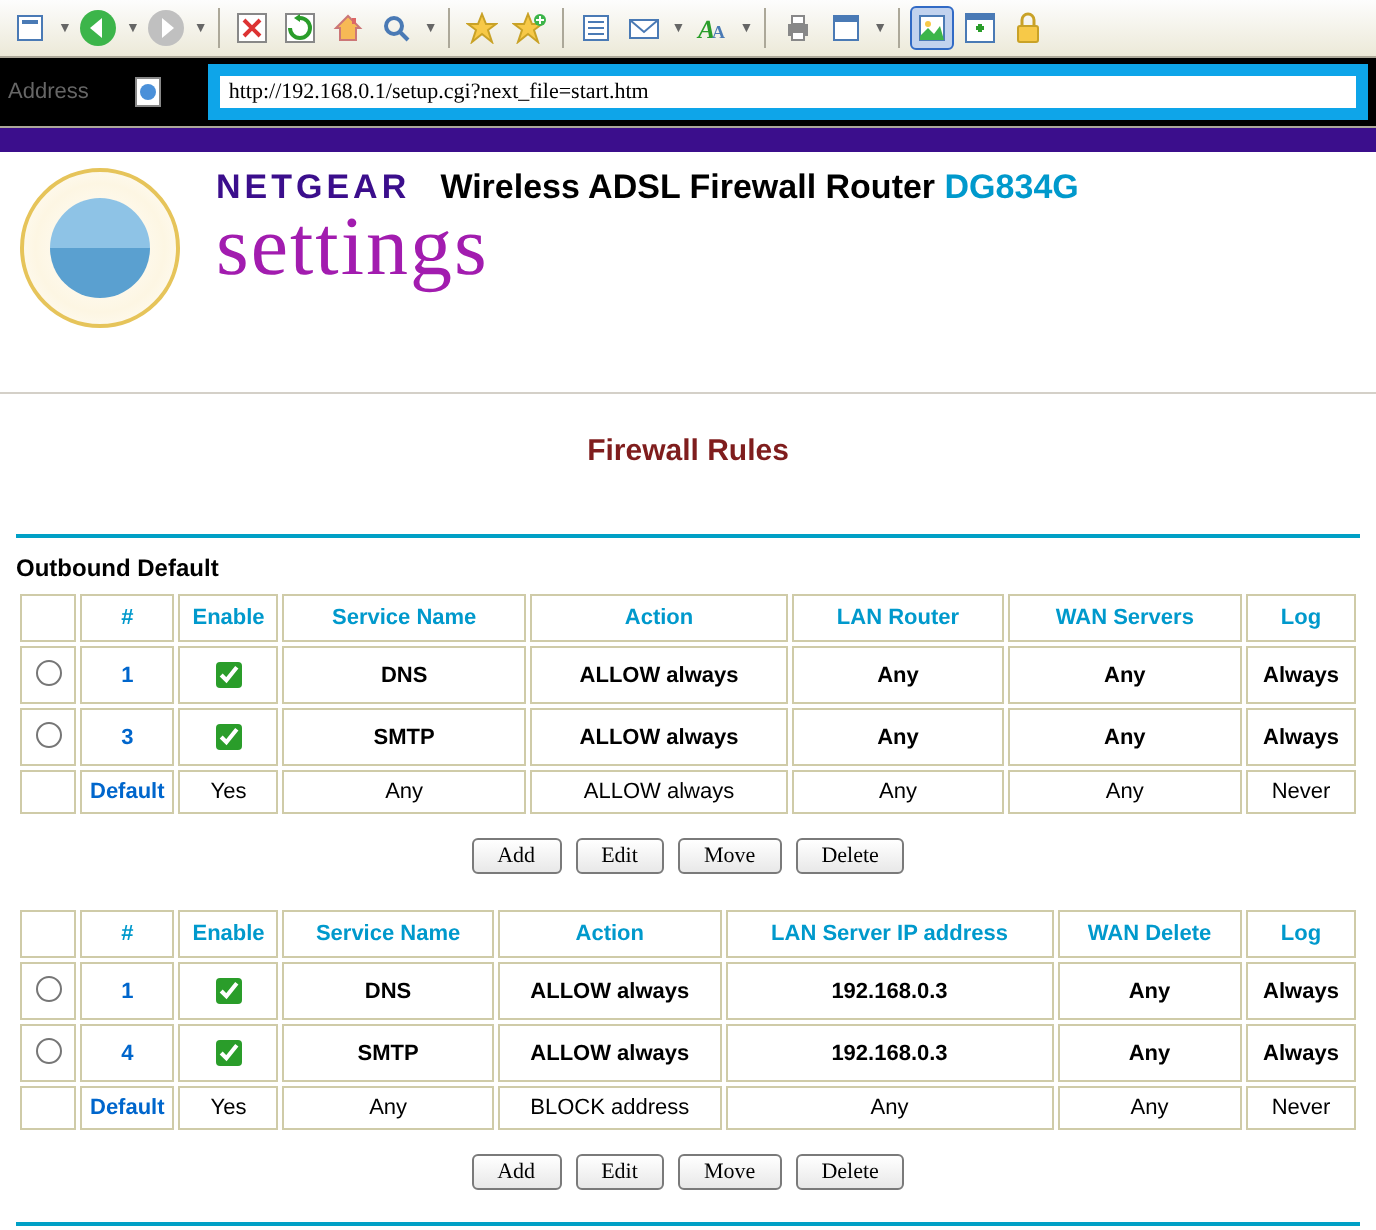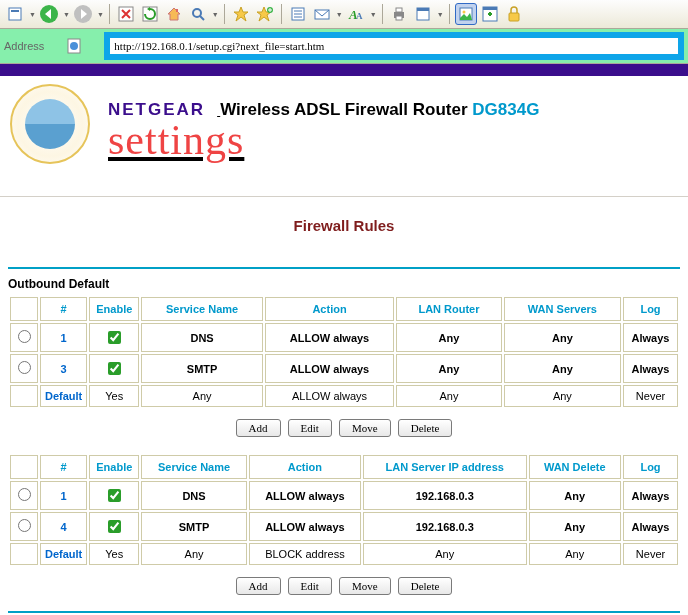--- a/index.html
+++ b/index.html
@@ -5,34 +5,34 @@
   * { box-sizing: border-box; }
   body { margin: 0; font-family: Tahoma, Verdana, sans-serif; font-size: 11px; color: #000; background: #fff; width: 688px; }
   
   
   .toolbar { background: linear-gradient(#fdfdfd, #ece9d8); border-bottom: 1px solid #aca899; padding: 3px 4px; display: flex; align-items: center; gap: 2px; }
   .tb-btn { width: 22px; height: 22px; display: inline-flex; align-items: center; justify-content: center; border-radius: 3px; }
   .tb-sep { width: 1px; height: 20px; background: #aca899; margin: 0 3px; }
   .drop-arrow { font-size: 7px; color: #666; margin-left: 1px; }
   svg { display: block; }
   
-  .addrbar { background: #86efac; border-bottom: 1px solid #aca899; padding: 3px 4px; display: flex; align-items: center; gap: 22px; }
+  .addrbar { background: #000000; border-bottom: 1px solid #aca899; padding: 3px 4px; display: flex; align-items: center; gap: 22px; }
   .addrbar .label { color: #666; }
   .addrbar input { flex: 1; border: 6px solid #0ea5e9; padding: 2px 4px; font-family: Tahoma; font-size: 11px; }
   
   
   .purple-bar { height: 12px; background: #3b0e8c; }
-  .header { display: flex; align-items: flex-end; padding: 8px 10px 18px 10px; background: #fff; text-decoration: underline; }
+  .header { display: flex; align-items: flex-start; padding: 8px 10px 18px 10px; background: #fff; }
   .logo-circle { width: 80px; height: 80px; border-radius: 50%; border: 2px solid #e6c45a; position: relative; overflow: hidden; display:flex; align-items:center; justify-content:center; background: radial-gradient(circle, #fff 0%, #fdf6e3 60%, #fff 100%); margin-right: 18px;}
   .logo-inner { width:50px; height:50px; border-radius:50%; background: linear-gradient(#8ec3e6 50%, #5aa0d0 50%); position:relative;}
   
   .header-text .brand { font-family: Arial, sans-serif; font-size: 17px; font-weight: bold; letter-spacing: 2px; color: #3b0e8c; display:inline-block; margin-right:12px;}
   .header-text .product { font-family: Arial, sans-serif; font-size: 17px; font-weight: bold; color: #000; display:inline-block;}
   .header-text .model { color: #0099cc; }
-  .header-text .settings-word { font-family: Georgia, 'Times New Roman', serif; font-size: 42px; color: #ef4444; letter-spacing: 1px; margin-top:-4px;}
+  .header-text .settings-word { font-family: Georgia, 'Times New Roman', serif; font-size: 42px; color: #a21caf; letter-spacing: 1px; margin-top:-4px;}
   
   .content { padding: 0 8px 10px 8px; }
   .page-title { color: #7f1d1d; font-size: 15px; font-weight: bold; padding: 6px 0 33px 0; text-align: center; }
   
   hr.cyan { border: none; border-top: 2px solid #00a0c6; margin: 0 0 8px 0; }
   hr.thin { border: none; border-top: 1px solid #d4d0c8; margin: 14px 0; }
   
   .section-title { font-weight: bold; margin: 6px 0 4px 0; font-size: 12px; }
   
   table.rules { width: 100%; border-collapse: separate; border-spacing: 2px; background: #fff; }

